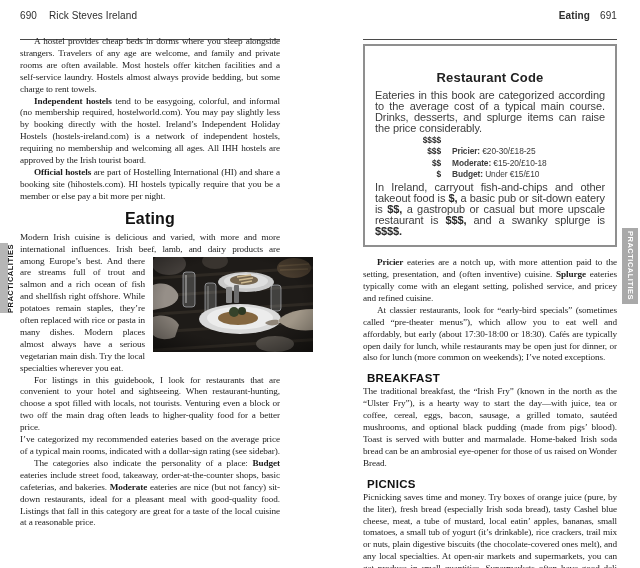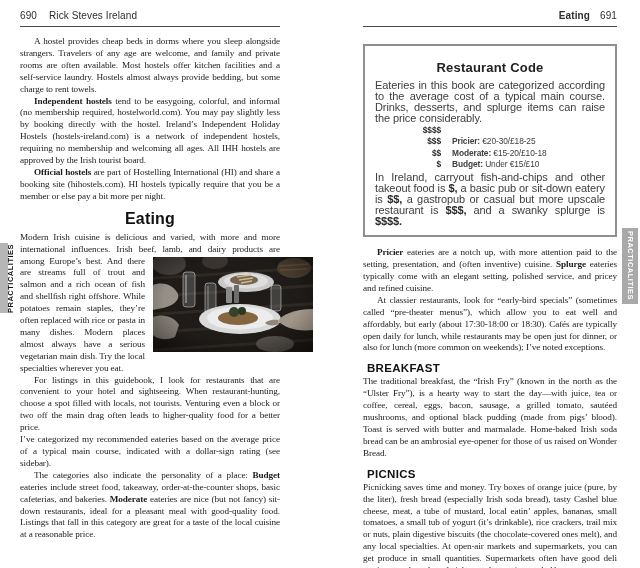--- a/index.html
+++ b/index.html
@@ -7,21 +7,21 @@
     width:640px;height:568px;background:#ffffff;position:relative;overflow:hidden;
     font-family:"Liberation Serif", serif;color:#1c1c1c;
     -webkit-font-smoothing:antialiased;
   }
   .page{position:absolute;top:0;height:568px;width:320px;}
   #page-left{left:0;}
   #page-right{left:320px;}
 
   .runhead{
     position:absolute;top:10px;font-family:"Liberation Sans", sans-serif;
-    font-size:10px;color:#2e2e2e;border-bottom:1px solid #4a4a4a;padding-bottom:5px;
+    font-size:10px;color:#2e2e2e;border-bottom:1px solid #4a4a4a;padding-bottom:18px;
     display:flex;align-items:flex-start;letter-spacing:0.1px;
   }
   .runhead.left{left:20px;width:260px;}
   .runhead.left .folio{margin-right:12px;}
   .runhead.right{left:43px;width:254px;justify-content:flex-end;}
   .runhead.right .rh-title{font-weight:bold;margin-right:10px;}
 
   .content{position:absolute;top:36px;}
   .content.left-content{left:20px;width:260px;}
   .content.right-content{left:43px;width:254px;}
@@ -42,21 +42,21 @@
     margin:8px 4px 2px;letter-spacing:0.3px;color:#111;
   }
 
   .wrapblock{overflow:visible;}
   .photo{
     float:right;width:160px;height:95px;margin:1px -33px 4px 8px;display:block;
     background:#1e1b18;
   }
 
   .code-box{
-    border:2px solid #8f8f8f;margin:8px 0 10px;padding:12px 10px 8px;
+    border:2px solid #8f8f8f;margin:8px 0 10px;padding:22px 10px 8px;
     font-family:"Liberation Sans", sans-serif;color:#3d3d3d;background:#fff;
   }
   .cb-title{
     text-align:center;font-weight:bold;font-size:13px;color:#222;
     margin:2px 0 5px;letter-spacing:0.2px;
   }
   .code-box p{
     font-family:"Liberation Sans", sans-serif;
     font-size:11px;line-height:11px;letter-spacing:-0.1px;text-align:justify;margin:0;
   }
@@ -143,21 +143,21 @@
         <circle cx="89" cy="54" r="4" fill="#2d3823"></circle>
         <path d="M160,52 C141,52 129,58 125,64 C131,70 143,75 160,73 Z" fill="#a19788"></path>
         <path d="M125,63 C119,62 114,64 112,66 C115,69 121,69 126,67 Z" fill="#8f8578"></path>
         <ellipse cx="122" cy="87" rx="19" ry="8" fill="#55504a"></ellipse>
         <rect width="160" height="95" fill="url(#vig)"></rect>
       </svg>
       <p>among Europe’s best. And there are streams full of trout and salmon and a rich ocean of fish and shellfish right offshore. While potatoes remain staples, they’re often replaced with rice or pasta in many dishes. Modern places almost always have a serious vegetarian main dish. Try the local specialties wherever you eat.</p>
     </div>
     <p class="indent">For listings in this guidebook, I look for restaurants that are convenient to your hotel and sightseeing. When restaurant-hunting, choose a spot filled with locals, not tourists. Venturing even a block or two off the main drag often leads to higher-quality food for a better price.</p>
 
-    <p>I’ve categorized my recommended eateries based on the average price of a typical main course, indicated with a dollar-sign rating (see sidebar).</p>
+    <p>I’ve categorized my recommended eateries based on the average price of a typical main rooms, indicated with a dollar-sign rating (see sidebar).</p>
     <p class="indent"><span>The categories also indicate the personality of a place: </span><b class="lead">Budget</b><span> eateries include street food, takeaway, order-at-the-counter shops, basic cafeterias, and bakeries. </span><b class="lead">Moderate</b><span> eateries are nice (but not fancy) sit-down restaurants, ideal for a pleasant meal with good-quality food. Listings that fall in this category are great for a taste of the local cuisine at a reasonable price.</span></p>
   </div>
 </div>
 
 <div class="page" id="page-right">
   <div class="runhead right">
     <span class="rh-title">Eating</span>
     <span class="folio">691</span>
   </div>
 

